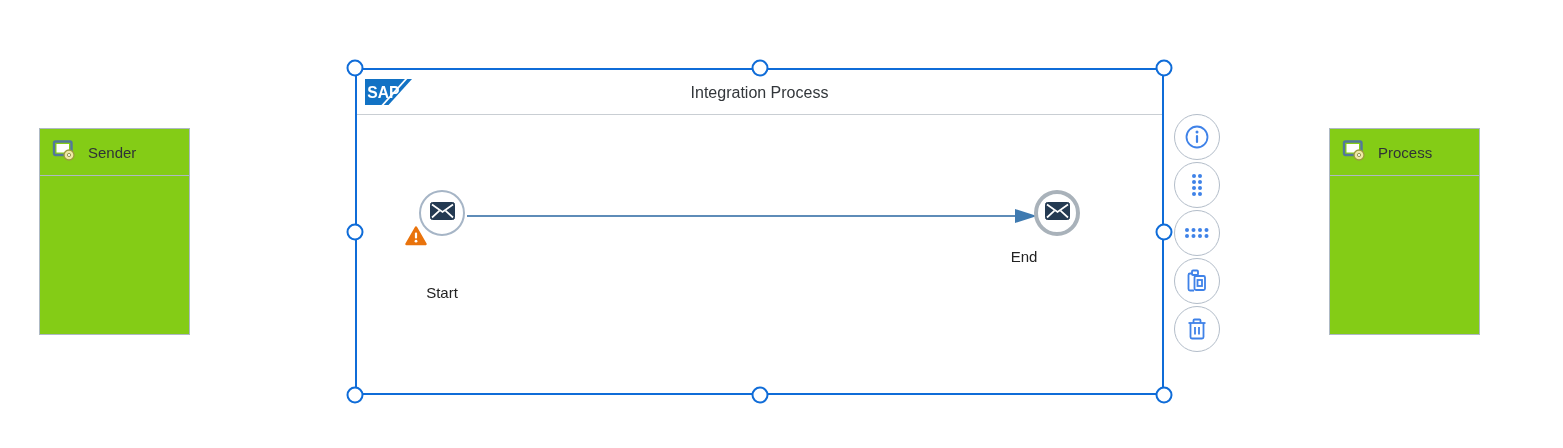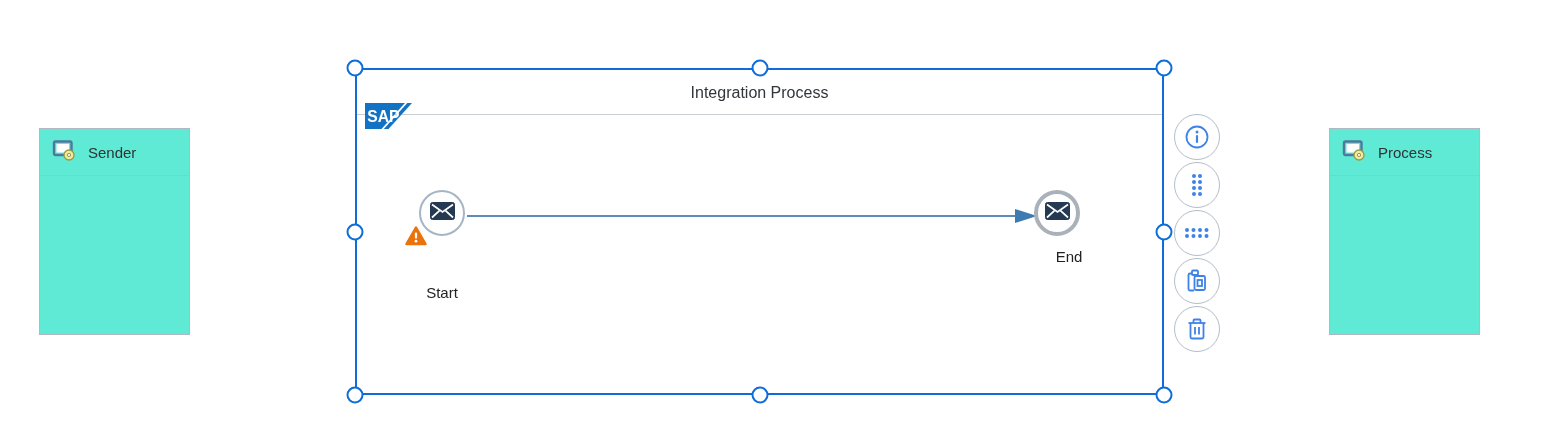--- a/index.html
+++ b/index.html
@@ -15,40 +15,40 @@
     --start-ring:#a6b5c6;
     --end-ring:#a9b2ba;
     --text-dark:#32363a;
   }
   *{margin:0;padding:0;box-sizing:border-box;}
   html,body{background:#fff;}
   body{font-family:"Liberation Sans", sans-serif;color:var(--text-dark);}
   .canvas{position:relative;width:1563px;height:448px;background:#fff;overflow:hidden;}
 
   
-  .participant{position:absolute;width:151px;height:207px;background:#5eead4;border:1px solid var(--participant-border);}
+  .participant{position:absolute;width:151px;height:207px;background:#84cc16;border:1px solid var(--participant-border);}
   .participant .p-header{height:47px;border-bottom:1px solid var(--participant-border);display:flex;align-items:center;padding:0 12px;gap:12px;}
   .participant .p-label{font-size:15px;color:#2f3237;}
   .participant .p-body{height:159px;}
   #sender{left:39px;top:128px;}
   #receiver{left:1329px;top:128px;}
 
   
   .process{position:absolute;left:355px;top:68px;width:809px;height:327px;background:#fff;border:2.5px solid var(--selection-blue);}
   .process .proc-header{position:relative;height:45px;border-bottom:1px solid var(--divider-gray);}
-  .sap-logo{position:absolute;left:8px;top:9px;width:47px;height:26px;margin-top:24px;}
+  .sap-logo{position:absolute;left:8px;top:9px;width:47px;height:26px;}
   .proc-title{position:absolute;left:0;right:0;top:0;height:45px;display:flex;align-items:center;justify-content:center;font-size:16px;color:var(--text-dark);border-radius:20px;}
 
   
   .event{position:absolute;width:46px;height:46px;border-radius:50%;background:#fff;display:flex;align-items:center;justify-content:center;}
   .event.start{left:62px;top:120px;border:2px solid var(--start-ring);}
   .event.end{left:677px;top:120px;border:4.5px solid var(--end-ring);}
   .event-label{position:absolute;font-size:15px;color:#222;white-space:nowrap;transform:translateX(-50%);}
   .start-label{left:85px;top:178px;margin-top:36px;}
-  .end-label{left:712px;top:178px;}
+  .end-label{left:667px;top:178px;}
   .warning-badge{position:absolute;left:48px;top:156px;width:22px;height:20px;cursor:pointer;}
 
   
   .connector{position:absolute;left:110px;top:136px;width:572px;height:20px;overflow:visible;}
 
   
   .handle{position:absolute;width:17px;height:17px;border-radius:50%;background:#fff;border:2.5px solid var(--selection-blue);transform:translate(-50%,-50%);cursor:crosshair;}
 
   
   .ctx-toolbar{position:absolute;left:1174px;top:114px;width:46px;display:flex;flex-direction:column;gap:2px;}

